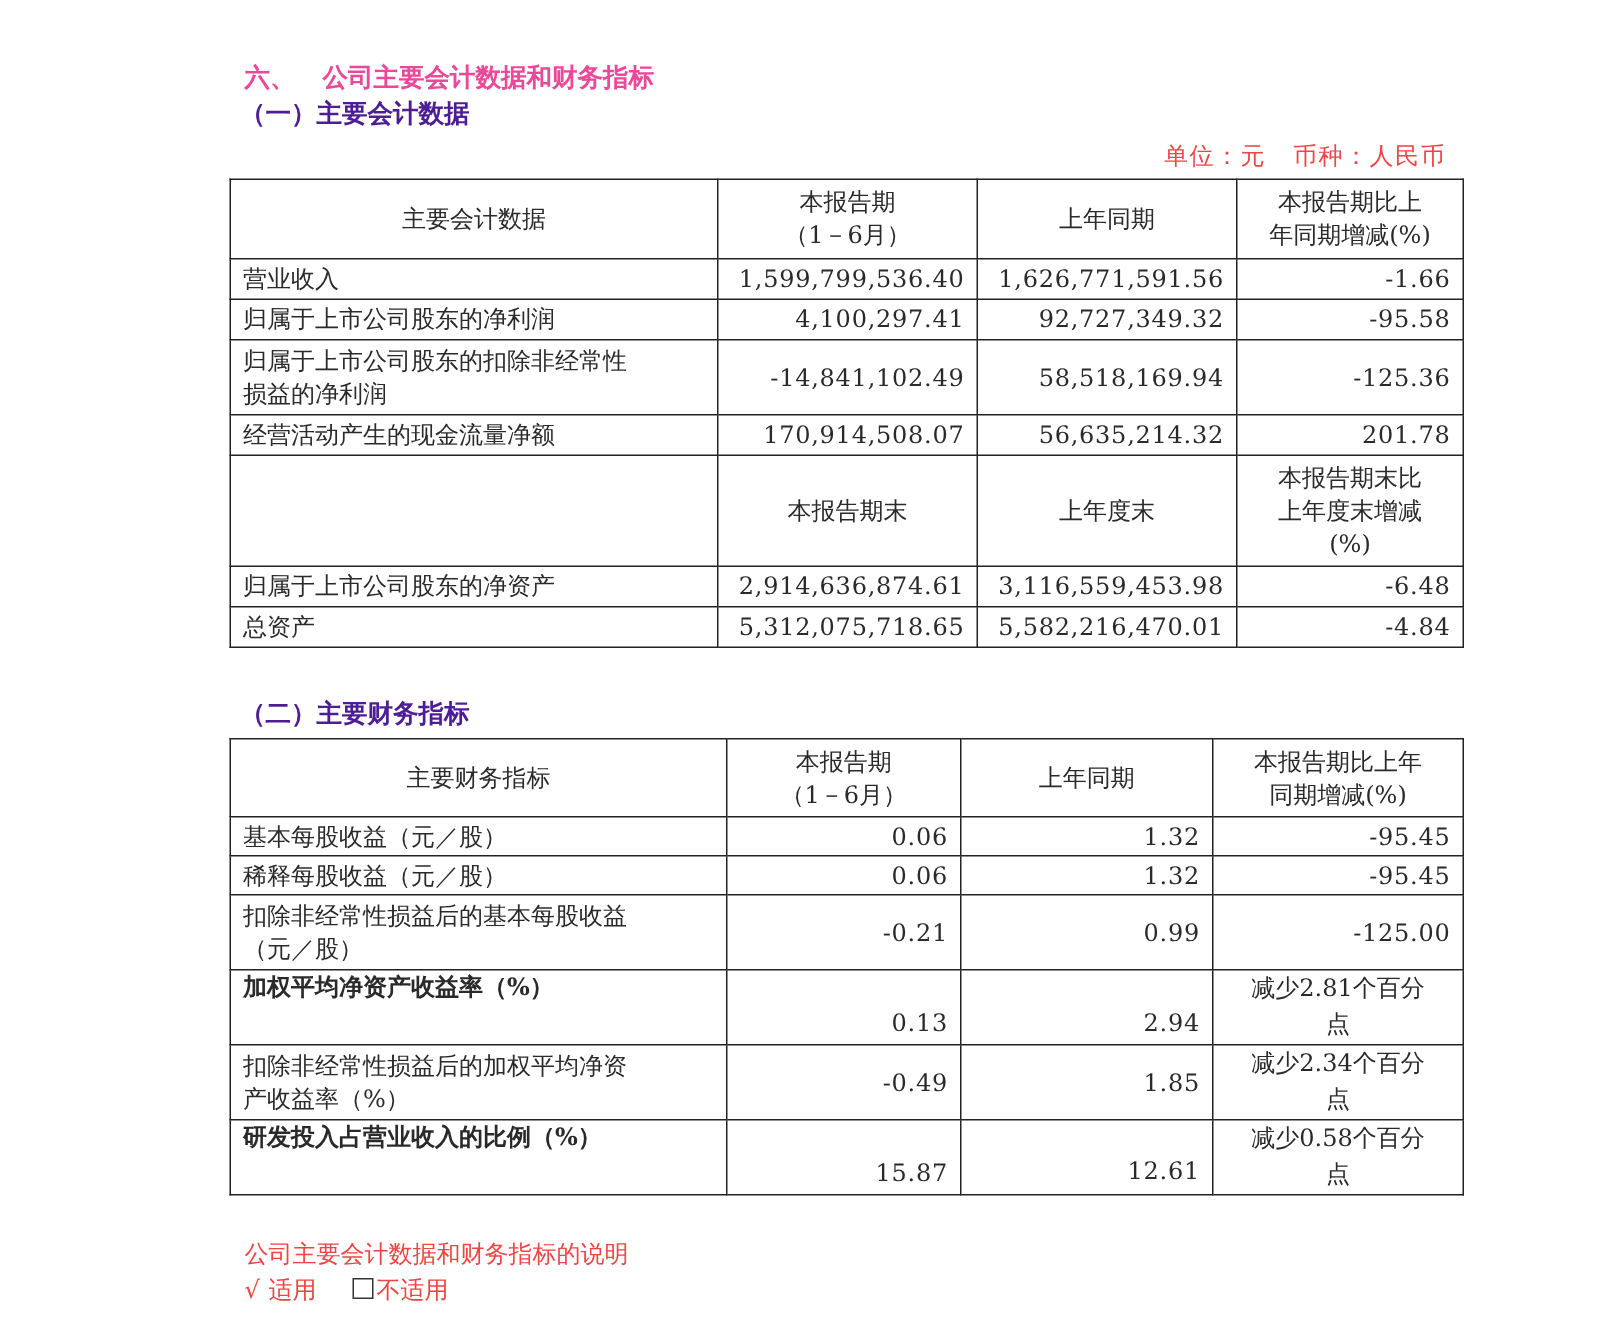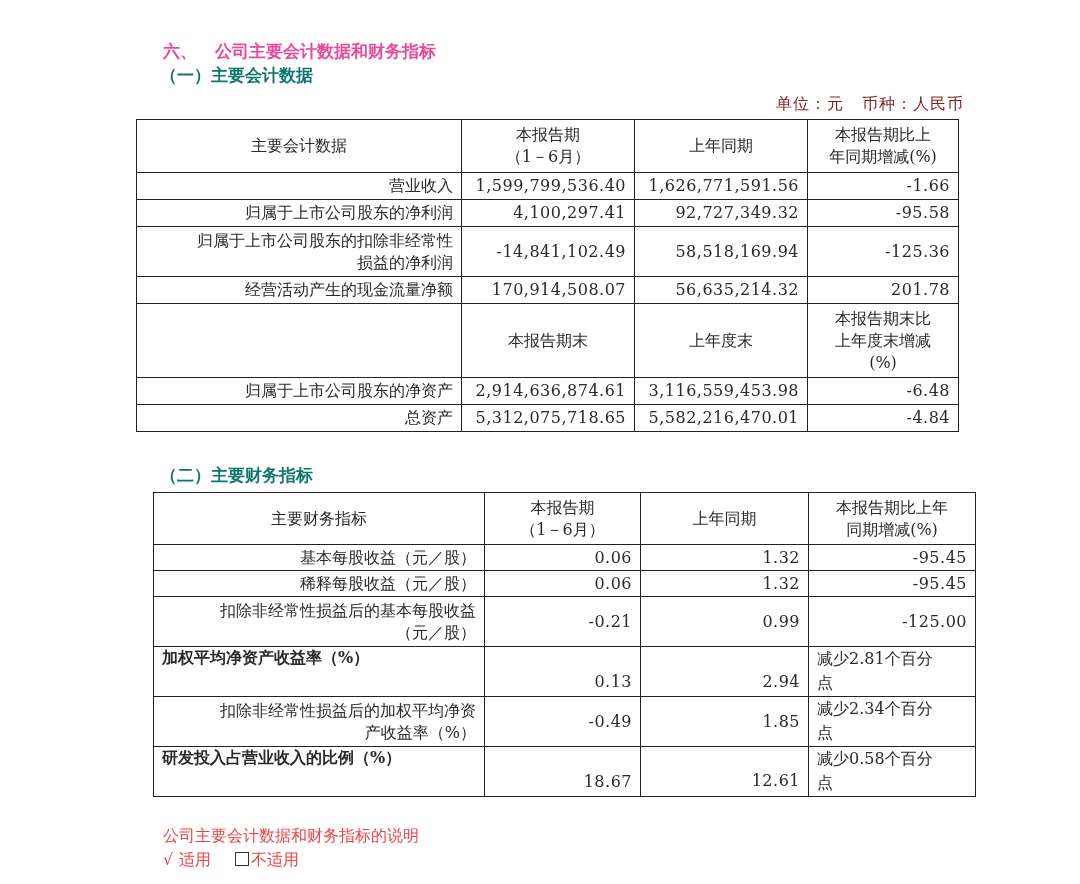--- a/index.html
+++ b/index.html
@@ -10,42 +10,42 @@
   }
   .h1 {
     position: absolute; left: 163px; top: 20px;
     font-family: "DejaVu Sans", "Liberation Sans", sans-serif;
     font-weight: bold; font-size: 17px; color: #ec4899; margin-top: 20px;
   }
   .h1 .num { display: inline-block; width: 52px; }
   .h2 {
     position: absolute; left: 160px; top: 64px;
     font-family: "DejaVu Sans", "Liberation Sans", sans-serif;
-    font-weight: bold; font-size: 17px; color: #0f766e;
+    font-weight: bold; font-size: 17px; color: #4c1d95;
   }
   .h2b { top: 464px; }
   .unit {
     position: absolute; right: 116px; top: 94px;
-    font-size: 16px; color: #7f1d1d; letter-spacing: 1px; margin-left: 44px;
+    font-size: 16px; color: #ef4444; letter-spacing: 1px; margin-left: 44px;
   }
   .unit span + span { margin-left: 18px; }
   table {
     position: absolute; border-collapse: collapse; table-layout: fixed;
     font-size: 16px; color: #2a2a2a;
   }
   td {
     border: 1.5px solid #222; padding: 0 8px; line-height: 22px;
     vertical-align: middle;
   }
-  td.l { text-align: right; }
+  td.l { text-align: left; }
   td.c { text-align: center; }
   td.r { text-align: right; letter-spacing: 0.5px; }
-  td.rt { text-align: left; vertical-align: top; line-height: 24px; }
+  td.rt { text-align: center; vertical-align: top; line-height: 24px; }
   td.lt { text-align: left; vertical-align: top; font-weight: bold; }
-  #t1 { left: 136px; top: 119px; width: 822px; }
+  #t1 { left: 153px; top: 119px; width: 822px; }
   #t2 { left: 153px; top: 492px; width: 822px; }
   .note {
     position: absolute; left: 163px; top: 824px;
     font-size: 16px; color: #ef4444; line-height: 24px;
   }
   .check { display: inline-block; width: 16px; }
   .box { display: inline-block; width: 12px; height: 12px; border: 1.3px solid #333; margin: 0 2px 0 24px; vertical-align: -1px; }
 </style>
 </head>
 <body>
@@ -191,21 +191,21 @@
         </td>
     <td class="r">-0.49</td>
     <td class="r">1.85</td>
     <td class="rt">
           <div>减少2.34个百分</div>
           <div>点</div>
         </td>
   </tr>
   <tr style="height:50px">
     <td class="lt">研发投入占营业收入的比例（%）</td>
-    <td class="r" style="padding-top:20px">18.67</td>
+    <td class="r" style="padding-top:20px">15.87</td>
     <td class="r" style="padding-top:18px">12.61</td>
     <td class="rt">
           <div>减少0.58个百分</div>
           <div>点</div>
         </td>
   </tr>
 </tbody>
   </table>
 
 <div class="note">

